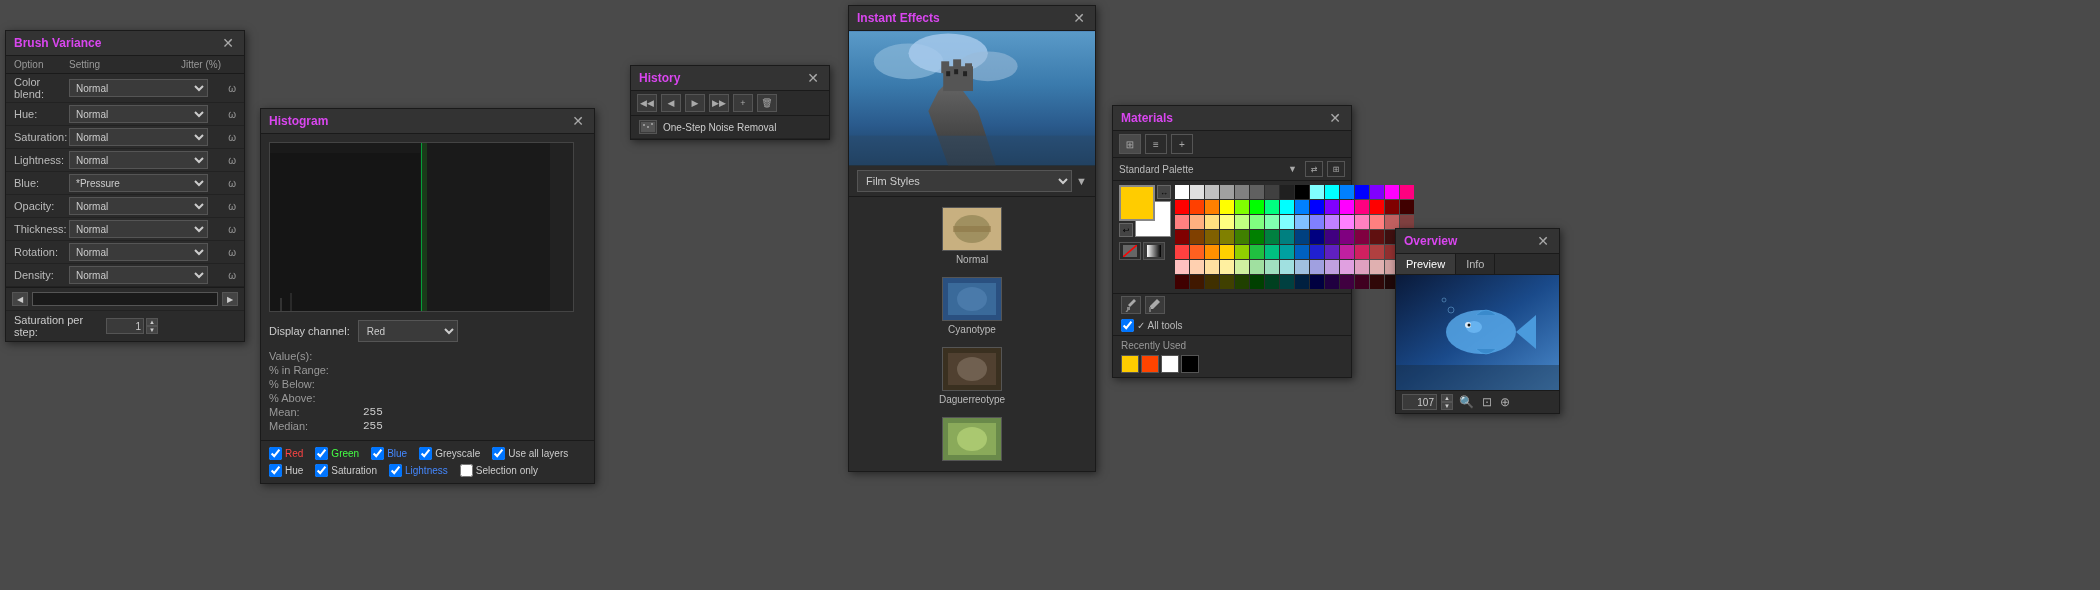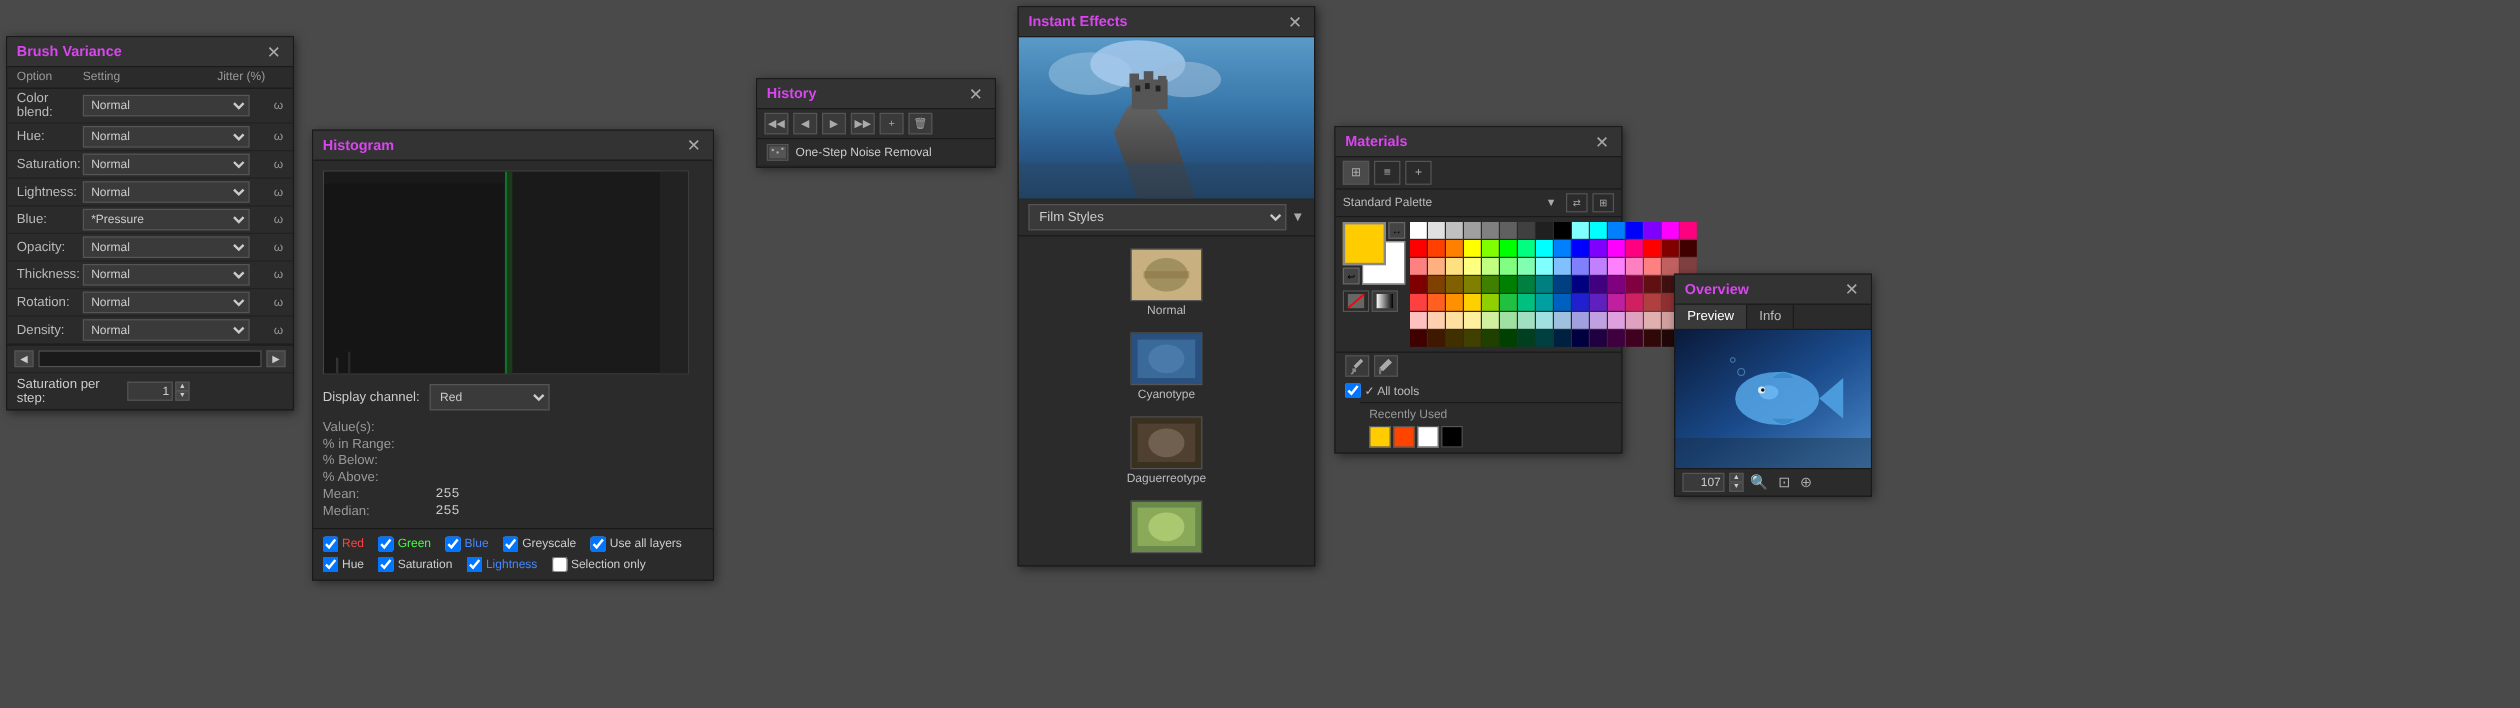--- a/index.html
+++ b/index.html
@@ -387,21 +387,20 @@
       cursor: pointer;
       display: flex;
       align-items: center;
       justify-content: center;
       font-size: 10px;
       color: #aaa;
     }
     .mat-recently-used {
       padding: 4px 8px;
       border-top: 1px solid #1a1a1a;
-      margin-left: 20px;
     }
     .mat-recently-label {
       font-size: 10px;
       color: #999;
       margin-bottom: 4px;
     }
     .mat-recent-row {
       display: flex;
       gap: 2px;
     }

